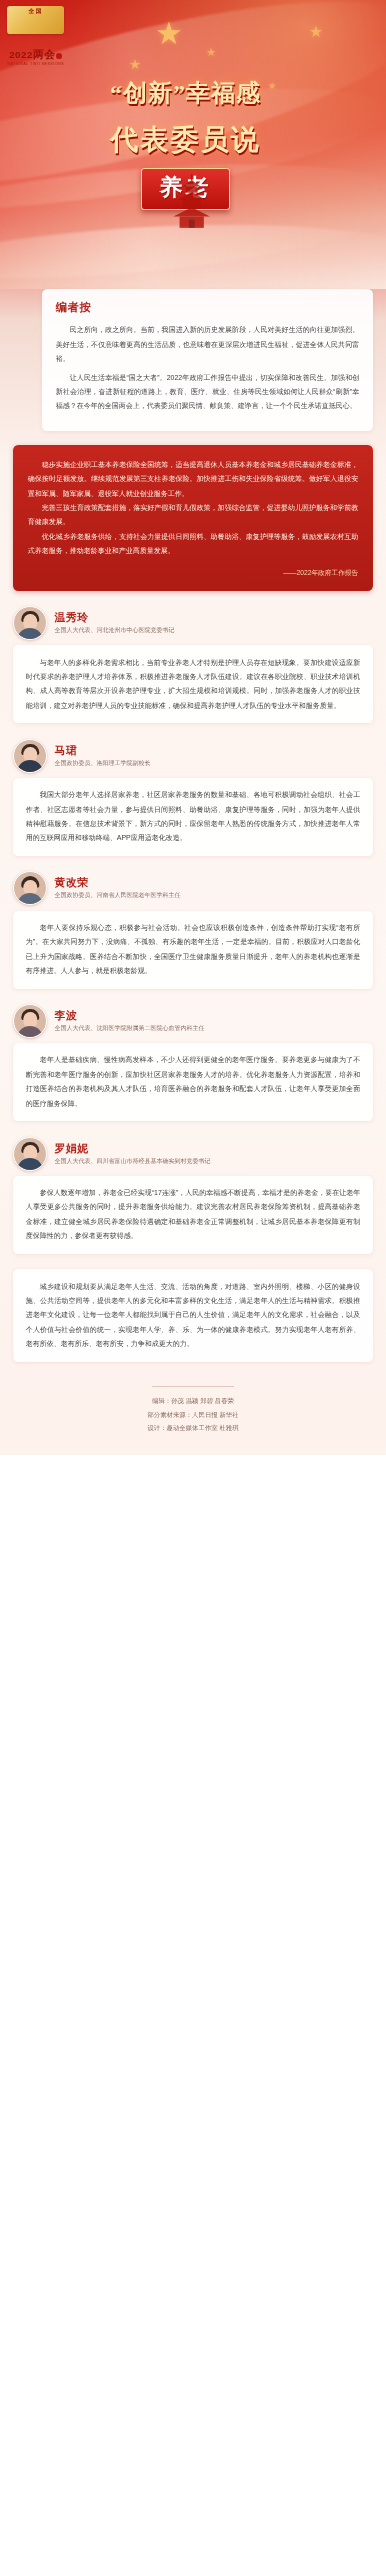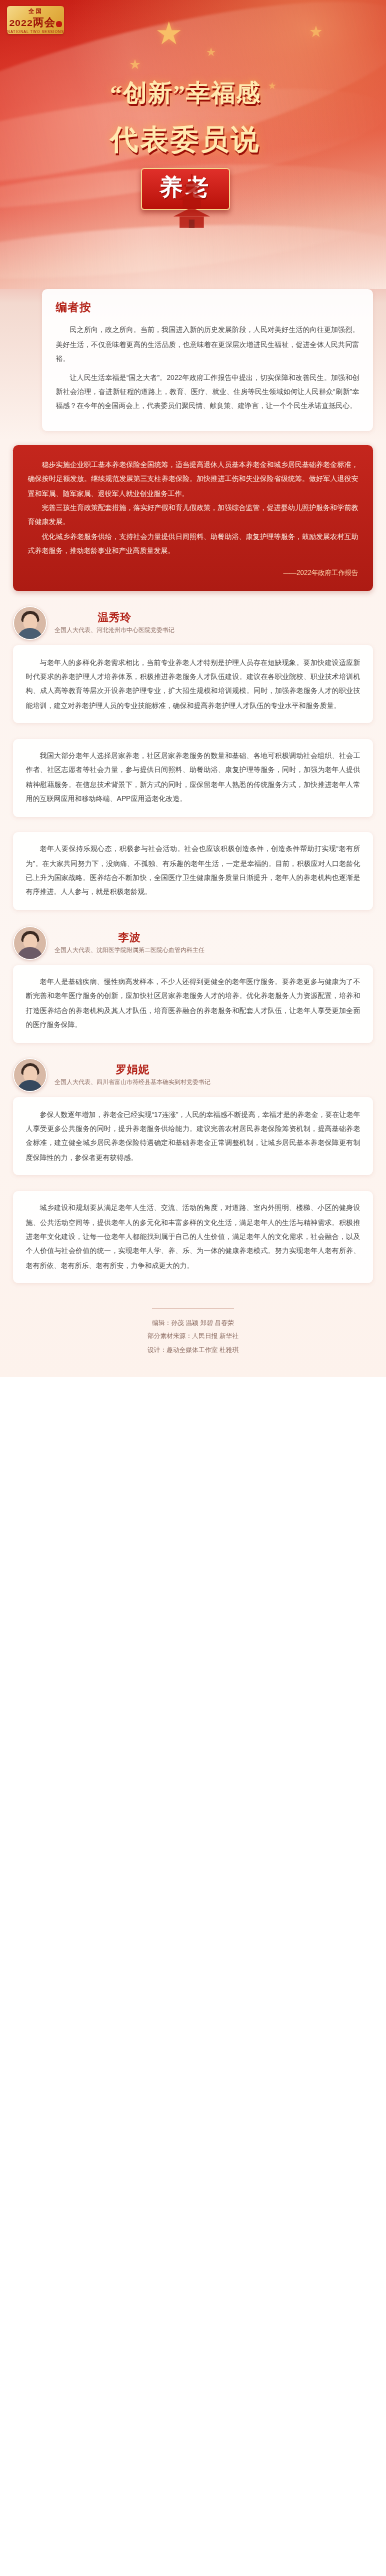--- a/index.html
+++ b/index.html
@@ -59,20 +59,21 @@
   .lh-badge .top-line {
     font-size: 5.7px;
     letter-spacing: 1.5px;
     font-weight: bold;
   }
   .lh-badge .main-line {
     font-size: 10.8px;
     font-weight: bold;
     line-height: 13.4px;
     letter-spacing: 0.5px;
+    margin-top: 32px;
   }
   .lh-badge .main-line .yr { font-size: 9.8px; }
   .lh-badge .dot {
     display: inline-block;
     width: 5.7px; height: 5.7px;
     border-radius: 50%;
     background: #c1160f;
     margin: 0 0.5px 0 0.5px;
     position: relative;
     top: 0.5px;
@@ -207,21 +208,20 @@
   }
 
   
   .person {
     margin-bottom: 15.5px;
   }
   .person-head {
     display: flex;
     align-items: center;
     margin-bottom: 5.2px;
-    text-align: center;
   }
   .avatar {
     width: 32px; height: 32px;
     border-radius: 50%;
     flex: 0 0 32px;
     border: 1.5px solid #ffffff;
     box-shadow: 0 1px 3.1px rgba(150,60,40,.28);
     background: #d8b9a6;
     overflow: hidden;
     position: relative;
@@ -378,26 +378,48 @@
           <div class="person-name">温秀玲</div>
           <div class="person-role">全国人大代表、河北沧州市中心医院党委书记</div>
         </div>
       </div>
       <div class="person-body">
         <p>与老年人的多样化养老需求相比，当前专业养老人才特别是护理人员存在短缺现象。要加快建设适应新时代要求的养老护理人才培养体系，积极推进养老服务人才队伍建设。建议在各职业院校、职业技术培训机构、成人高等教育等层次开设养老护理专业，扩大招生规模和培训规模。同时，加强养老服务人才的职业技能培训，建立对养老护理人员的专业技能标准，确保和提高养老护理人才队伍的专业水平和服务质量。</p>
       </div>
     </div>
 
     <div class="person">
+      <div class="person-head">
+        <div class="avatar a2">
+          <div class="hair"></div>
+          <div class="face"></div>
+          <div class="body"></div>
+        </div>
+        <div class="person-meta">
+          <div class="person-name">马珺</div>
+          <div class="person-role">全国政协委员、洛阳理工学院副校长</div>
+        </div>
+      </div>
       <div class="person-body">
         <p>我国大部分老年人选择居家养老，社区居家养老服务的数量和基础、各地可积极调动社会组织、社会工作者、社区志愿者等社会力量，参与提供日间照料、助餐助浴、康复护理等服务，同时，加强为老年人提供精神慰藉服务。在信息技术背景下，新方式的同时，应保留老年人熟悉的传统服务方式，加快推进老年人常用的互联网应用和移动终端、APP应用适老化改造。</p>
       </div>
     </div>
 
     <div class="person">
+      <div class="person-head">
+        <div class="avatar a3">
+          <div class="hair"></div>
+          <div class="face"></div>
+          <div class="body"></div>
+        </div>
+        <div class="person-meta">
+          <div class="person-name">黄改荣</div>
+          <div class="person-role">全国政协委员、河南省人民医院老年医学科主任</div>
+        </div>
+      </div>
       <div class="person-body">
         <p>老年人要保持乐观心态，积极参与社会活动。社会也应该积极创造条件，创造条件帮助打实现“老有所为”。在大家共同努力下，没病痛、不孤独、有乐趣的老年生活，一定是幸福的。目前，积极应对人口老龄化已上升为国家战略。医养结合不断加快，全国医疗卫生健康服务质量日渐提升，老年人的养老机构也逐渐是有序推进。人人参与，就是积极老龄观。</p>
       </div>
     </div>
 
     <div class="person">
       <div class="person-head">
         <div class="avatar a4">
           <div class="hair"></div>
           <div class="face"></div>

